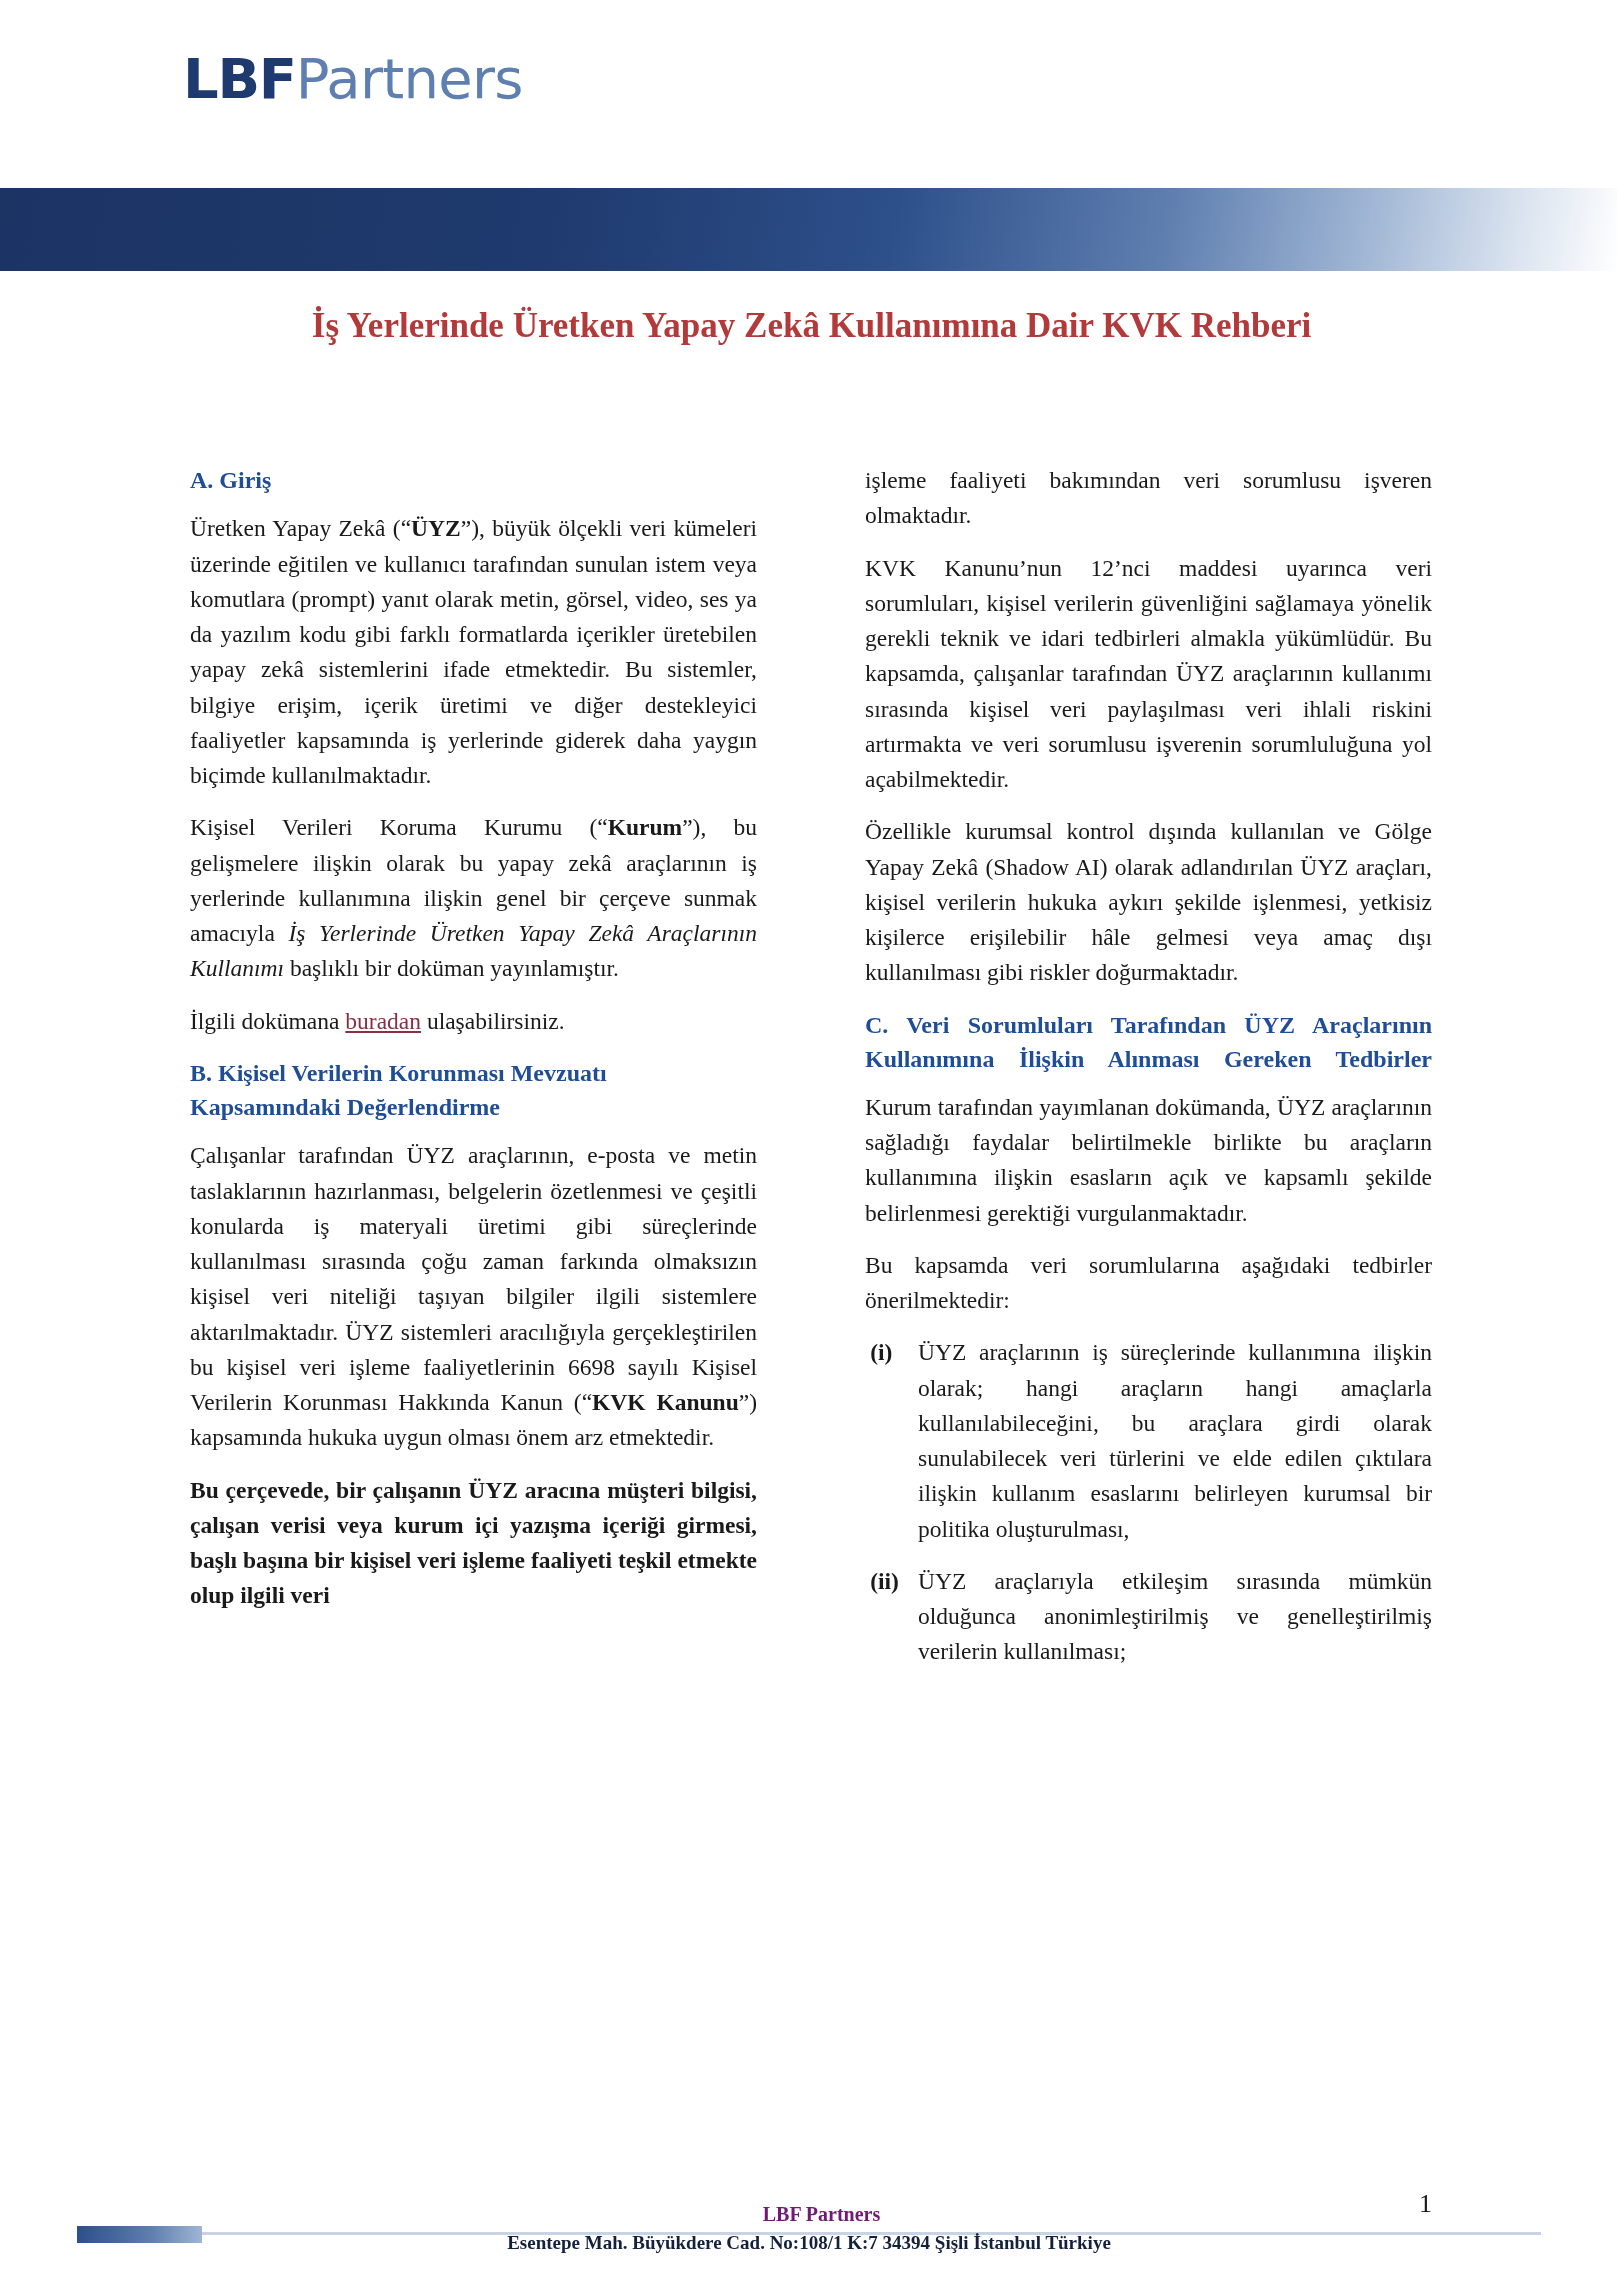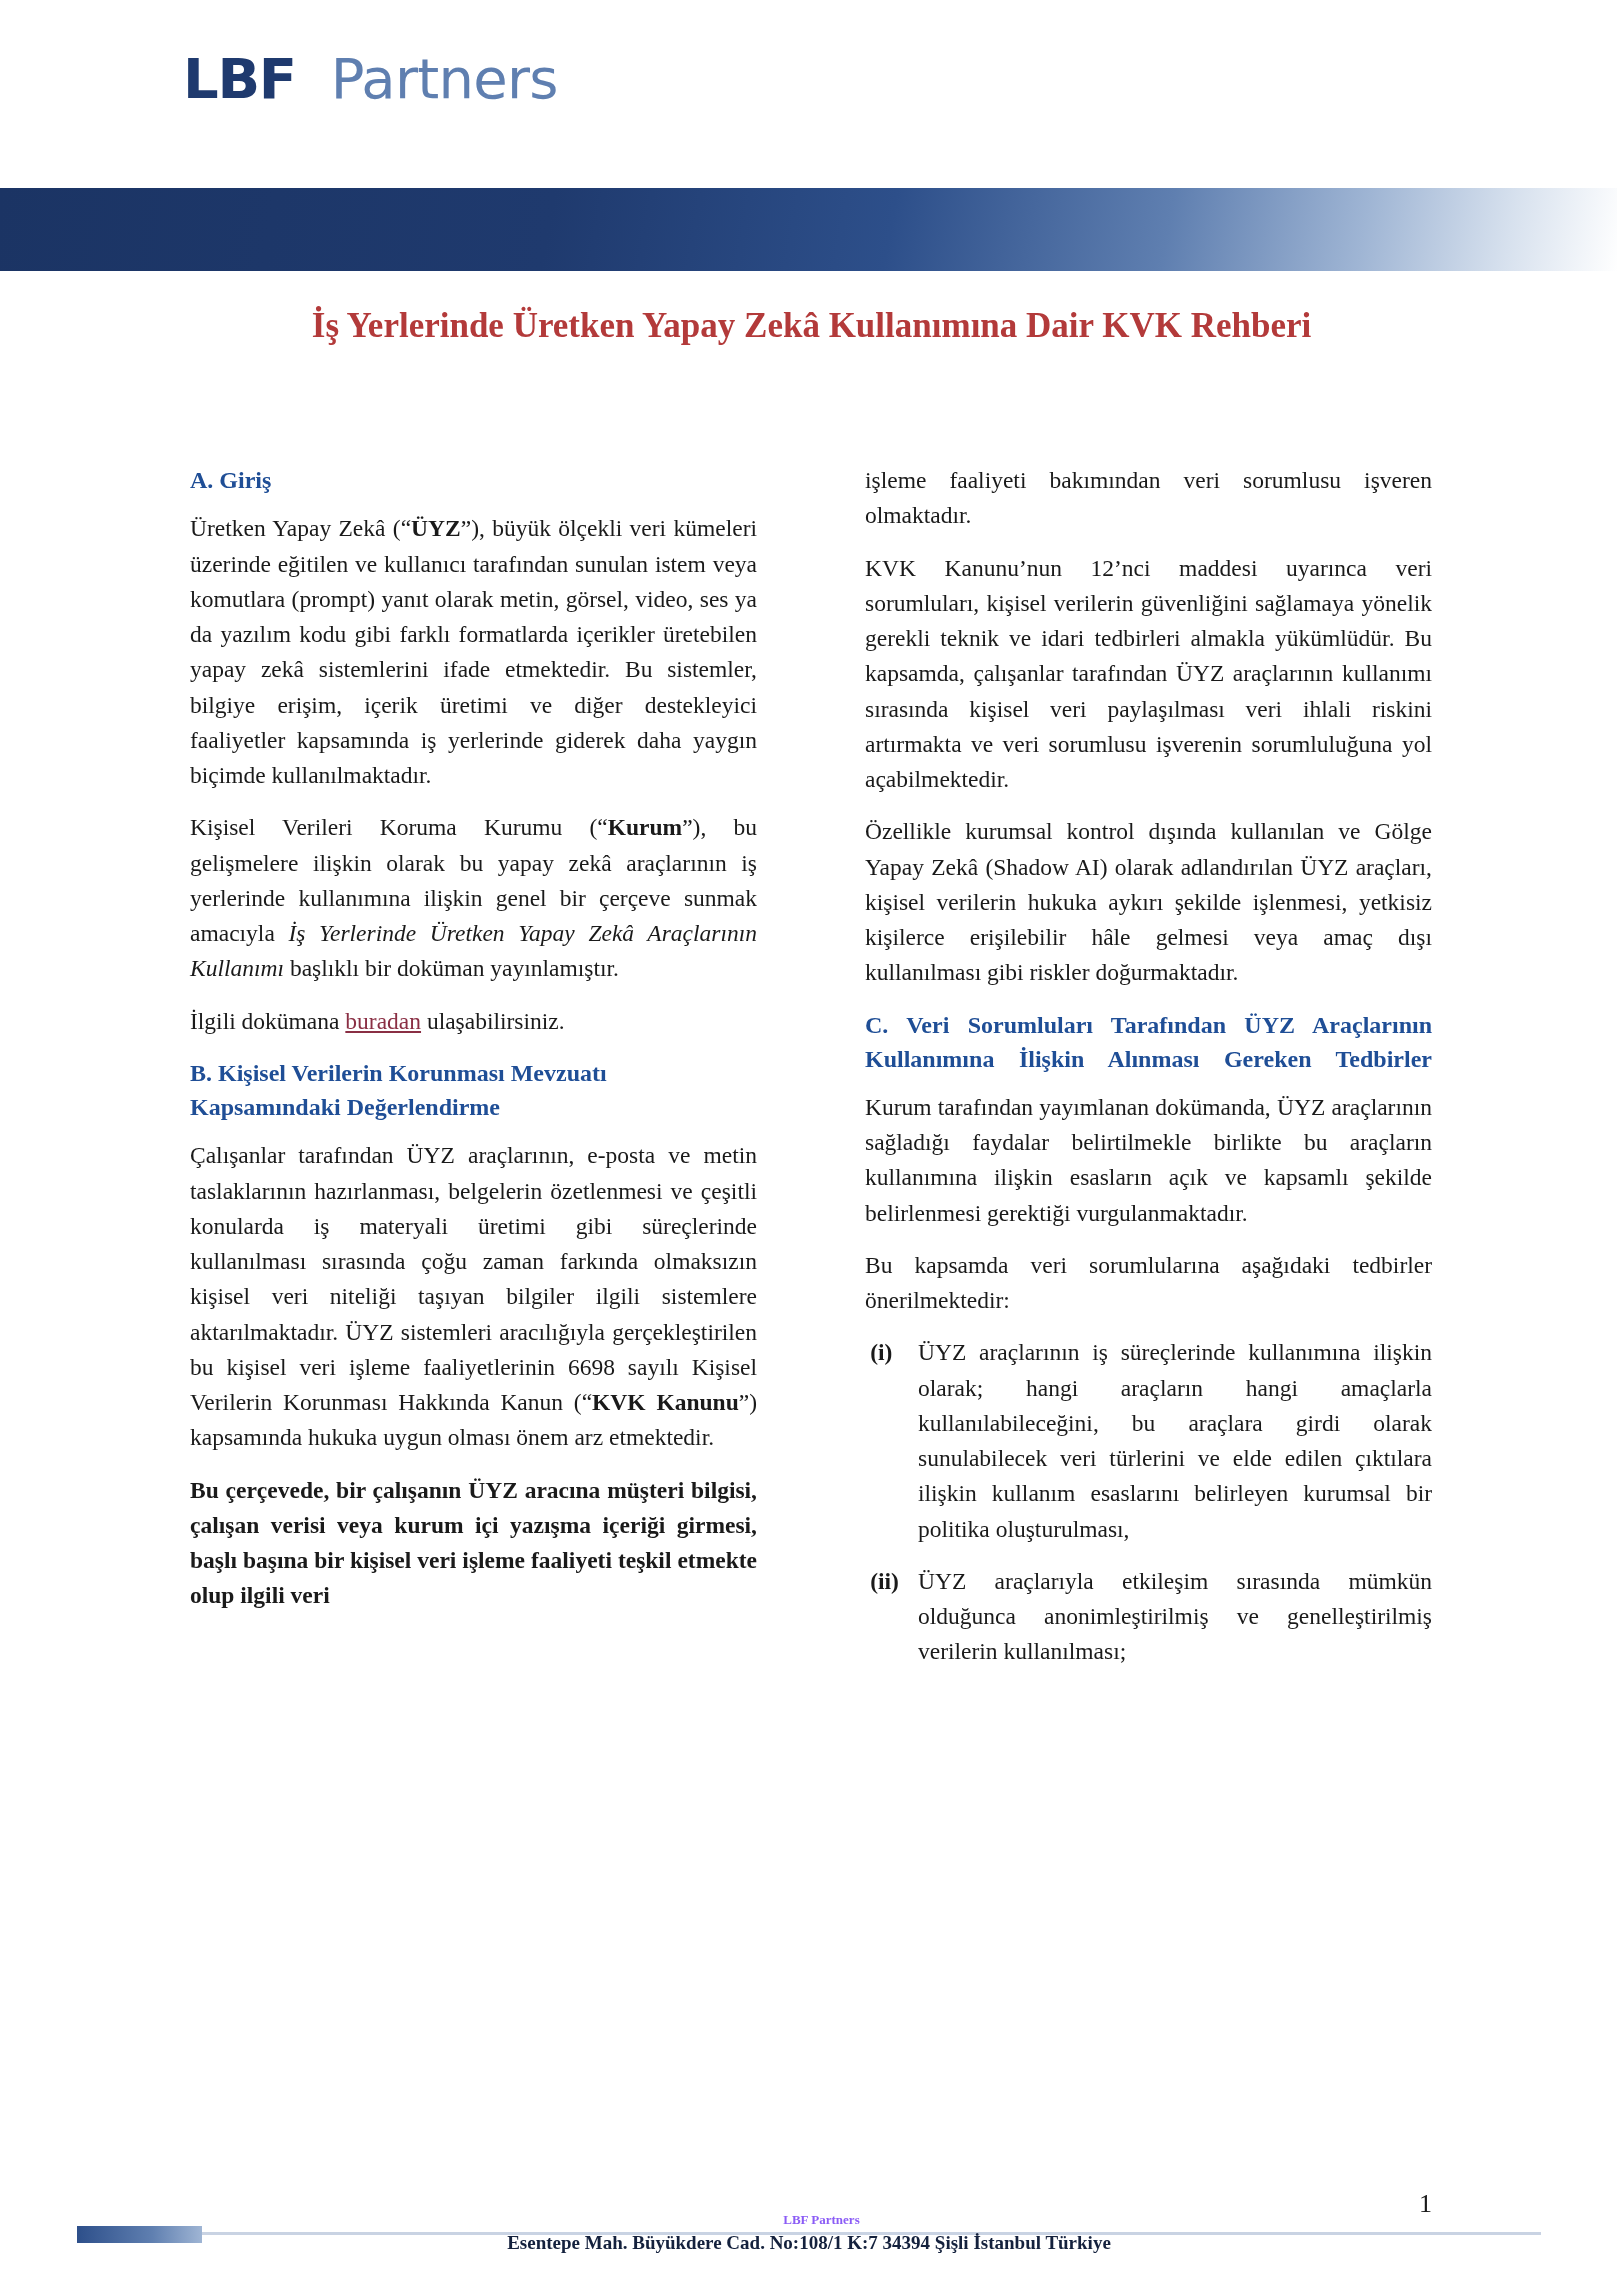--- a/index.html
+++ b/index.html
@@ -17,21 +17,20 @@
   }
 
   
   .logo-area {
     position: absolute;
     top: 46px;
     left: 183px;
     display: flex;
     align-items: baseline;
     font-family: "DejaVu Sans", sans-serif;
-    gap: 35px;
   }
   .logo-lbf {
     font-size: 56px;
     font-weight: 700;
     letter-spacing: -1.3px;
     color: #1f3a6e;
     font-family: "DejaVu Sans", sans-serif;
   }
   .logo-partners {
     font-size: 56px;
@@ -144,23 +143,23 @@
   }
   .footer {
     position: absolute;
     bottom: 38px;
     left: 0;
     width: 1618px;
     text-align: center;
     font-family: "Liberation Serif", serif;
   }
   .footer .f1 {
-    font-size: 13px;
-    font-weight: 700;
-    color: #8b5cf6;
+    font-size: 20px;
+    font-weight: 700;
+    color: #701a75;
     line-height: 1.45;
     margin-left: 25px;
   }
   .footer .f2 {
     font-size: 19px;
     font-weight: 700;
     color: #14213d;
     line-height: 1.45;
   }
   .footer-rule {

